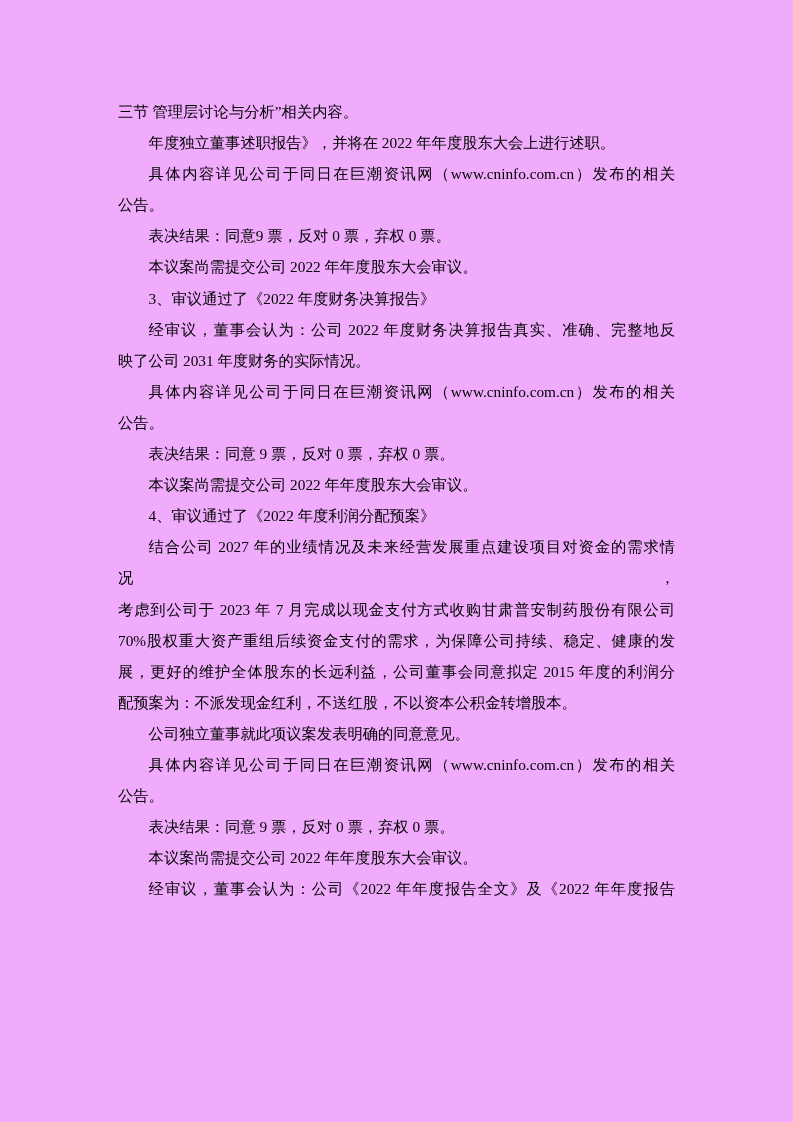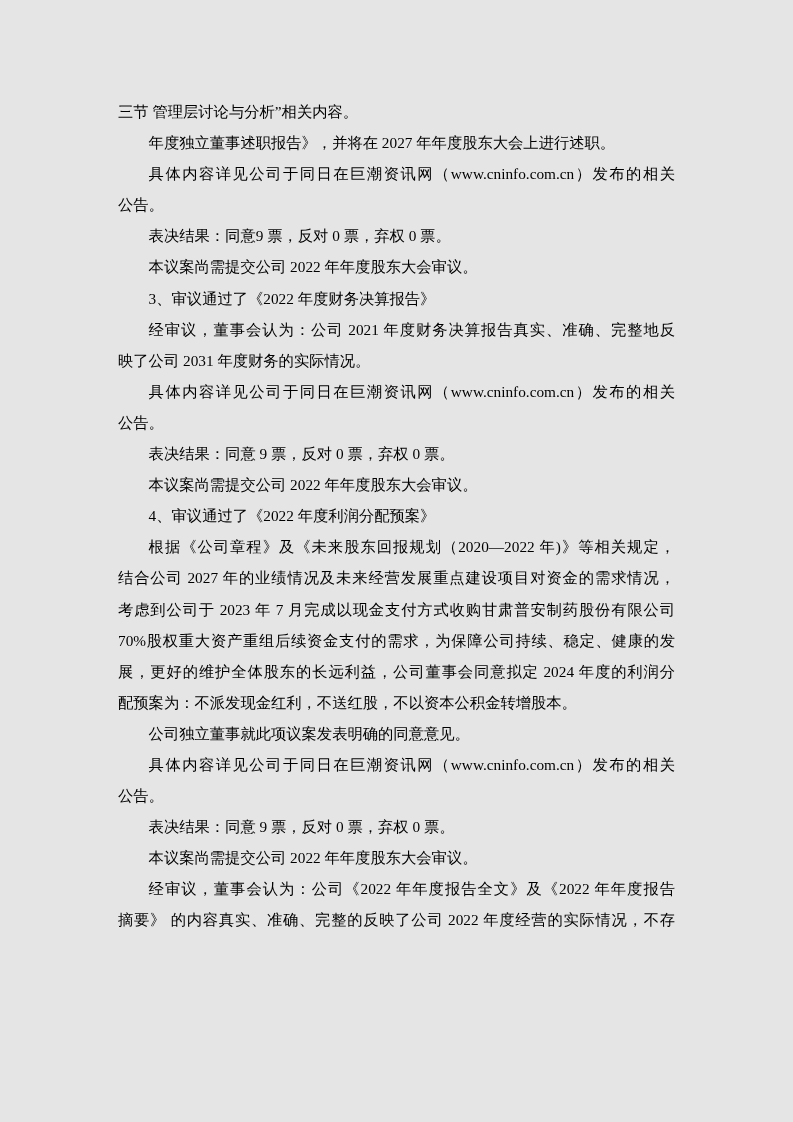--- a/index.html
+++ b/index.html
@@ -5,21 +5,21 @@
   html, body {
     margin: 0;
     padding: 0;
     background: #9b9b9b;
   }
   .page {
     position: relative;
     width: 793px;
     height: 1122px;
     margin: 0 auto;
-    background: #e5e5e5;
+    background: #f0abfc;
     overflow: hidden;
     font-family: "Liberation Serif", "DejaVu Serif", serif;
   }
   .doc {
     position: absolute;
     left: 118px;
     top: 96px;
     width: 557px;
     font-size: 15.3px;
     line-height: 31.1px;
@@ -45,71 +45,69 @@
 </style>
 </head>
 <body>
 
 <div class="page">
   <div class="doc" id="doc">
       <div class="para">
         <div class="line">三节 管理层讨论与分析”相关内容。</div>
       </div>
       <div class="para indent">
-        <div class="line">年度独立董事述职报告》，并将在 2027 年年度股东大会上进行述职。</div>
+        <div class="line">年度独立董事述职报告》，并将在 2022 年年度股东大会上进行述职。</div>
       </div>
       <div class="para indent">
         <div class="line">具体内容详见公司于同日在巨潮资讯网（www.cninfo.com.cn）发布的相关</div>
         <div class="line">公告。</div>
       </div>
       <div class="para indent">
         <div class="line">表决结果：同意9 票，反对 0 票，弃权 0 票。</div>
       </div>
       <div class="para indent">
         <div class="line">本议案尚需提交公司 2022 年年度股东大会审议。</div>
       </div>
       <div class="para indent bold">
         <div class="line">3、审议通过了《2022 年度财务决算报告》</div>
       </div>
       <div class="para indent">
-        <div class="line">经审议，董事会认为：公司 2021 年度财务决算报告真实、准确、完整地反</div>
+        <div class="line">经审议，董事会认为：公司 2022 年度财务决算报告真实、准确、完整地反</div>
         <div class="line">映了公司 2031 年度财务的实际情况。</div>
       </div>
       <div class="para indent">
         <div class="line">具体内容详见公司于同日在巨潮资讯网（www.cninfo.com.cn）发布的相关</div>
         <div class="line">公告。</div>
       </div>
       <div class="para indent">
         <div class="line">表决结果：同意 9 票，反对 0 票，弃权 0 票。</div>
       </div>
       <div class="para indent">
         <div class="line">本议案尚需提交公司 2022 年年度股东大会审议。</div>
       </div>
       <div class="para indent bold">
         <div class="line">4、审议通过了《2022 年度利润分配预案》</div>
       </div>
       <div class="para indent">
-        <div class="line">根据《公司章程》及《未来股东回报规划（2020—2022 年)》等相关规定，</div>
         <div class="line">结合公司 2027 年的业绩情况及未来经营发展重点建设项目对资金的需求情况，</div>
         <div class="line">考虑到公司于 2023 年 7 月完成以现金支付方式收购甘肃普安制药股份有限公司</div>
         <div class="line">70%股权重大资产重组后续资金支付的需求，为保障公司持续、稳定、健康的发</div>
-        <div class="line">展，更好的维护全体股东的长远利益，公司董事会同意拟定 2024 年度的利润分</div>
+        <div class="line">展，更好的维护全体股东的长远利益，公司董事会同意拟定 2015 年度的利润分</div>
         <div class="line">配预案为：不派发现金红利，不送红股，不以资本公积金转增股本。</div>
       </div>
       <div class="para indent">
         <div class="line">公司独立董事就此项议案发表明确的同意意见。</div>
       </div>
       <div class="para indent">
         <div class="line">具体内容详见公司于同日在巨潮资讯网（www.cninfo.com.cn）发布的相关</div>
         <div class="line">公告。</div>
       </div>
       <div class="para indent">
         <div class="line">表决结果：同意 9 票，反对 0 票，弃权 0 票。</div>
       </div>
       <div class="para indent">
         <div class="line">本议案尚需提交公司 2022 年年度股东大会审议。</div>
       </div>
       <div class="para indent fill-last">
         <div class="line">经审议，董事会认为：公司《2022 年年度报告全文》及《2022 年年度报告</div>
-        <div class="line">摘要》 的内容真实、准确、完整的反映了公司 2022 年度经营的实际情况，不存</div>
       </div>
     </div>
 </div>
 
 </body></html>

